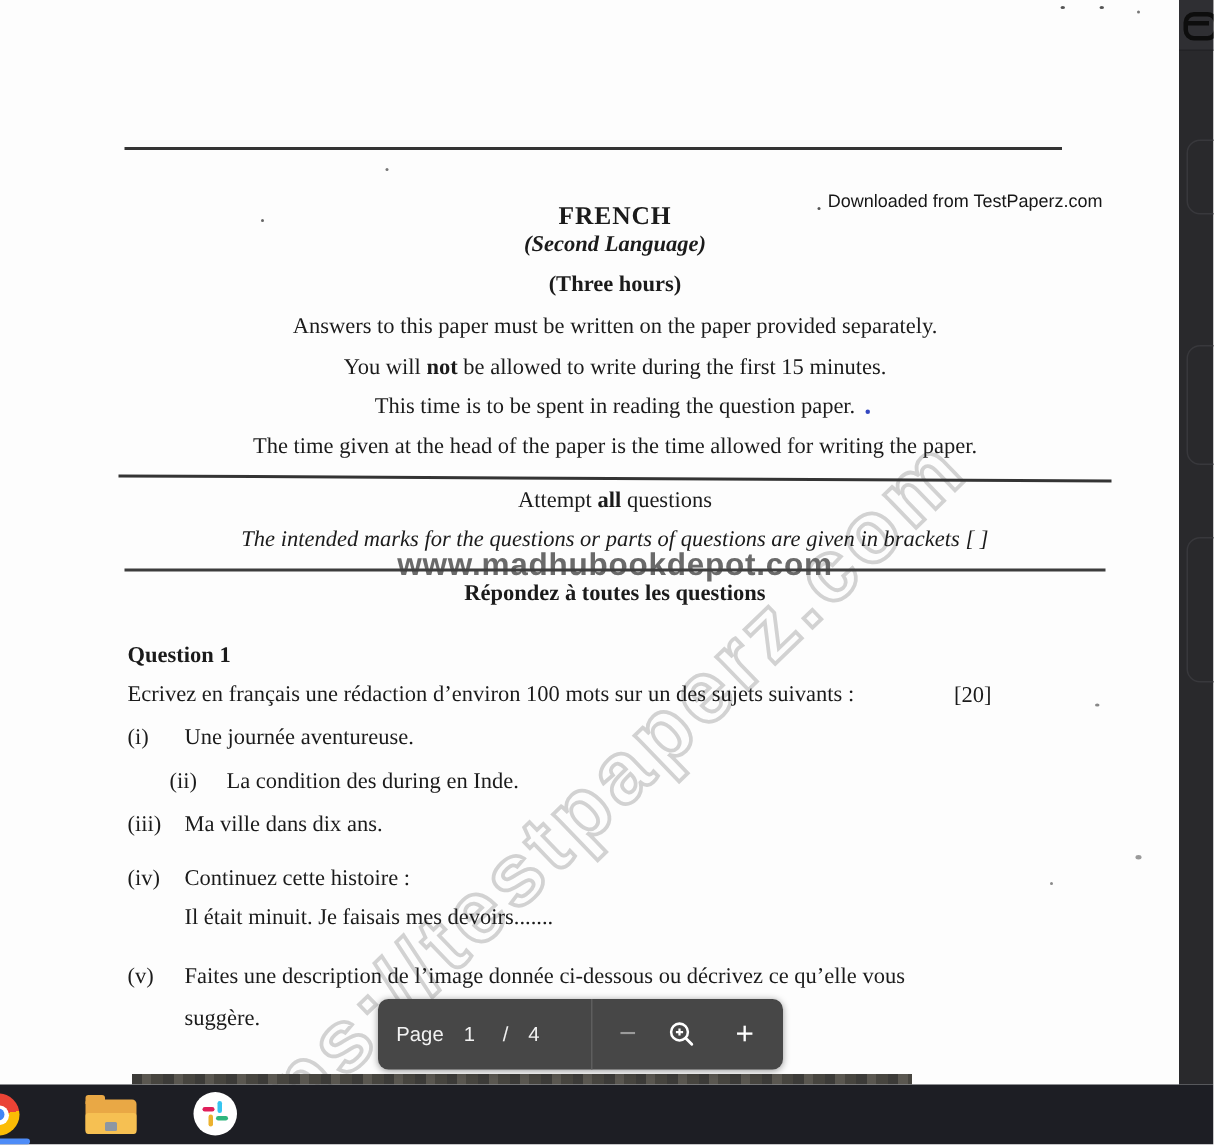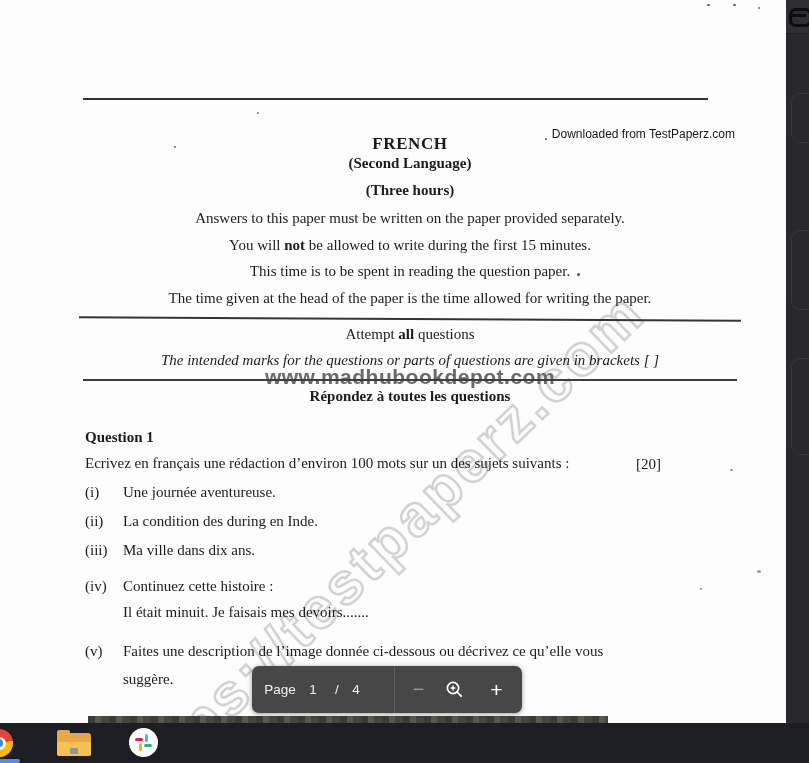--- a/index.html
+++ b/index.html
@@ -10,38 +10,38 @@
 
   .rule{position:absolute;height:2px;background:#343434;z-index:3;}
   #rule1{left:83px;top:98px;width:625px;}
   #rule2{left:79px;top:318px;width:662px;transform:rotate(0.3deg);}
   #rule3{left:83px;top:379px;width:654px;background:#3d3d3d;}
 
   .cline{position:absolute;left:80px;width:660px;text-align:center;font-size:15px;line-height:1.25;white-space:nowrap;z-index:2;}
   .b{font-weight:bold;}
   #title{top:133px;font-size:17px;font-weight:bold;letter-spacing:.6px;}
   #dl-note{position:absolute;right:51px;top:127px;font-family:"Liberation Sans","DejaVu Sans",sans-serif;font-size:12px;color:#161616;z-index:2;white-space:nowrap;}
-  #sub1{top:154px;font-weight:bold;}
+  #sub1{top:154px;font-weight:bold;font-style:italic;}
   #sub2{top:181px;font-weight:bold;}
   #ins1{top:209px;}
   #ins2{top:236px;}
   #ins3{top:262px;}
   #ins4{top:289px;}
   #attempt{top:325px;}
   #intended{top:351px;font-style:italic;}
   #site-wm{top:364px;font-family:"Liberation Sans","DejaVu Sans",sans-serif;font-weight:bold;font-size:21px;color:#6a6a6a;letter-spacing:.5px;z-index:2;}
   #repondez{top:387px;font-weight:bold;}
 
   .lline{position:absolute;font-size:15px;white-space:nowrap;z-index:2;}
   #q1-head{left:85px;top:429px;font-weight:bold;}
   #q1-intro{left:85px;top:455px;}
   #q1-marks{left:636px;top:456px;}
   .q-label{position:absolute;left:85px;font-size:15px;z-index:2;}
   .q-text{position:absolute;left:123px;font-size:15px;white-space:nowrap;z-index:2;}
-  .y-i{top:484px;}  .y-ii{top:513px;}  .y-iii{top:542px;}
+  .y-i{top:484px;}  .y-ii{top:513px;margin-left:28px;}  .y-iii{top:542px;}
   .y-iv{top:578px;} .y-iv2{top:604px;}
   .y-v{top:643px;}  .y-v2{top:671px;}
 
   
   #diag-wm{position:absolute;left:380px;top:560px;width:0;height:0;z-index:1;}
   #diag-wm span{position:absolute;left:-420px;top:-46px;width:840px;text-align:center;
     transform:rotate(-44deg);font-family:"Liberation Sans","DejaVu Sans",sans-serif;
     font-weight:bold;font-size:58px;letter-spacing:4px;white-space:nowrap;
     color:transparent;-webkit-text-stroke:2.5px #cbcbcb;opacity:.85;}
 

